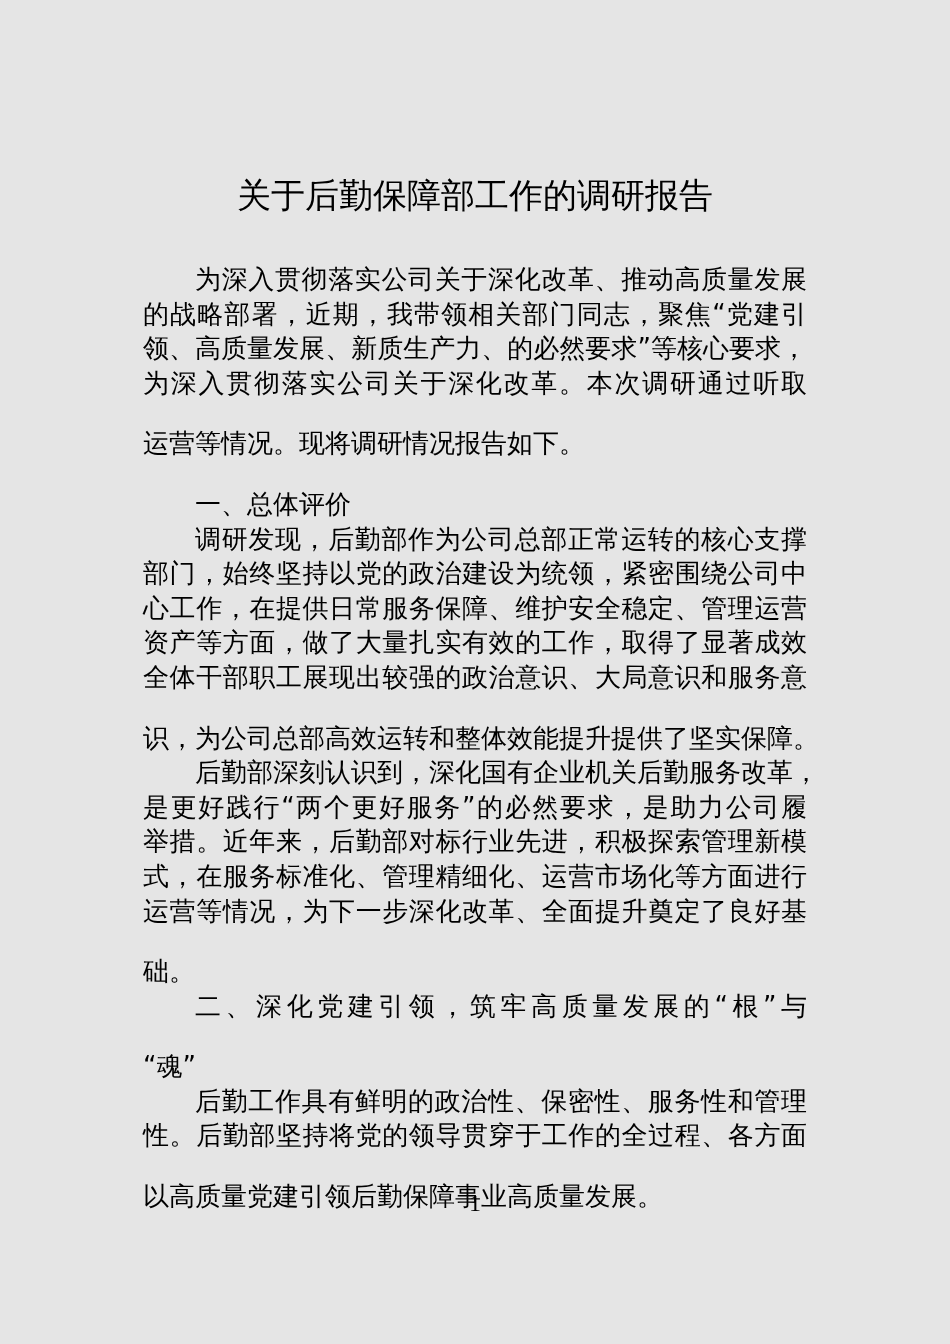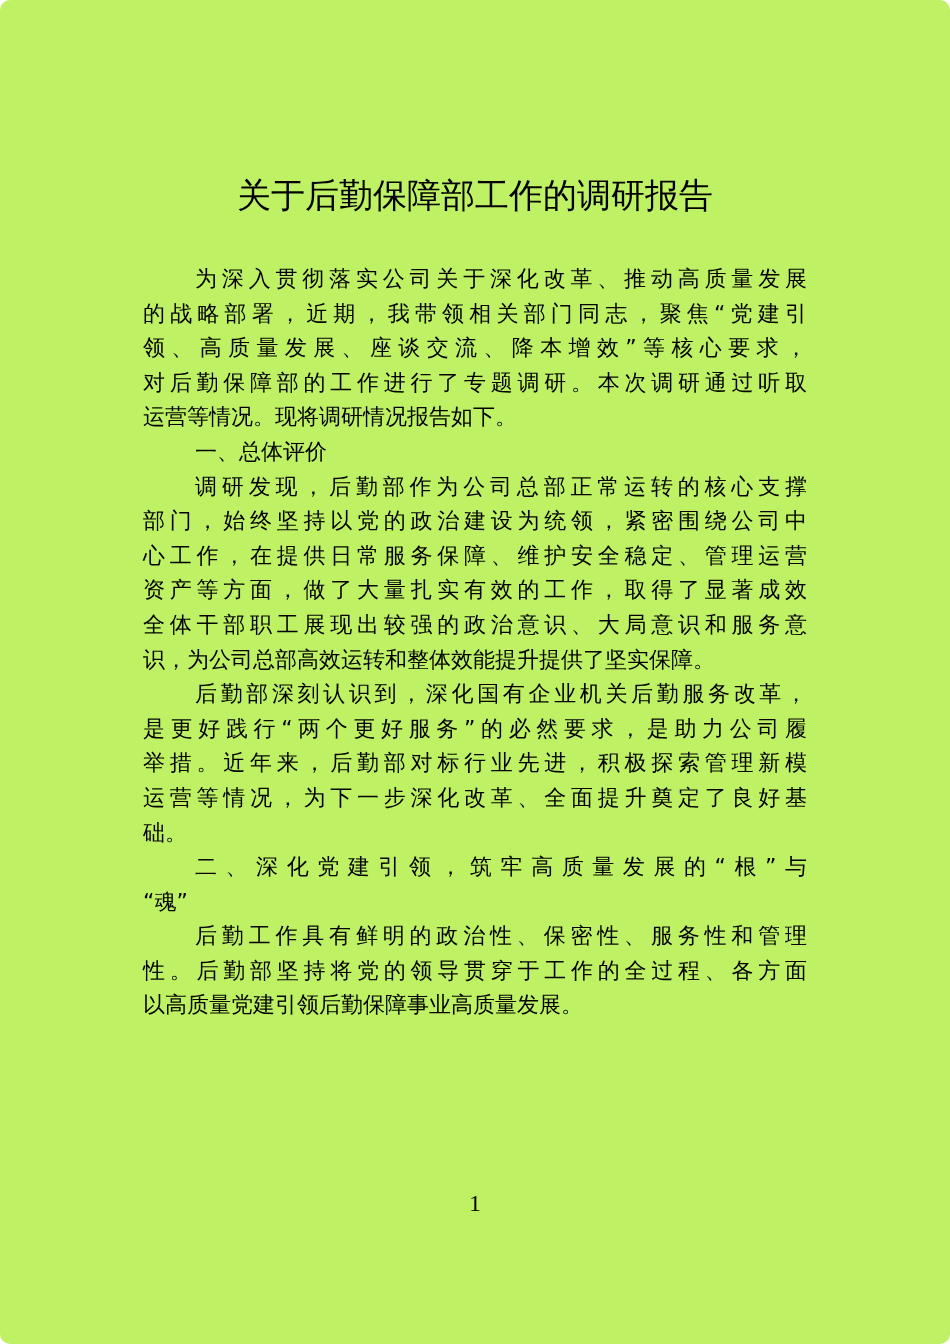--- a/index.html
+++ b/index.html
@@ -1,50 +1,51 @@
 <!DOCTYPE html>
 <html><head>
 <meta charset="utf-8">
 <style>
   html, body { margin: 0; padding: 0; background: #ffffff; }
   body { width: 950px; height: 1344px; position: relative; overflow: hidden;
          font-family: "DejaVu Sans", "Liberation Sans", sans-serif; color: #000; }
-  .page { position: absolute; left: 0; top: 0; width: 950px; height: 1344px; background: #bef264; border-radius: 10px; }
+  .page { position: absolute; left: 0; top: 0; width: 950px; height: 1344px; background: #e5e5e5; }
   .title { position: absolute; left: 0; width: 950px; top: 172px; text-align: center;
            font-size: 34px; line-height: 46px; letter-spacing: 0px; }
   .body { position: absolute; left: 143px; top: 262px; width: 664px; }
-  .line { height: 34.6px; line-height: 34.6px; font-size: 22px; white-space: nowrap;
+  .line { height: 34.6px; line-height: 34.6px; font-size: 26px; white-space: nowrap;
           overflow: visible; text-align: justify; text-align-last: justify; }
-  .line.last { text-align-last: left; }
+  .line.last { text-align-last: left; margin-top: 26px; }
   .line.indent { padding-left: 52px; }
   .pageno { position: absolute; left: 0; width: 950px; top: 1188px; text-align: center;
             font-family: "Liberation Serif", "DejaVu Serif", serif; font-size: 24px; line-height: 30px; }
 </style>
 </head>
 <body>
 
 <div class="page">
   <div class="title">关于后勤保障部工作的调研报告</div>
 
   <div class="body" id="doc-body">
       <div class="line indent">为深入贯彻落实公司关于深化改革、推动高质量发展</div>
       <div class="line">的战略部署，近期，我带领相关部门同志，聚焦“党建引</div>
-      <div class="line">领、高质量发展、座谈交流、降本增效”等核心要求，</div>
-      <div class="line">对后勤保障部的工作进行了专题调研。本次调研通过听取</div>
+      <div class="line">领、高质量发展、新质生产力、的必然要求”等核心要求，</div>
+      <div class="line">为深入贯彻落实公司关于深化改革。本次调研通过听取</div>
       <div class="line last">运营等情况。现将调研情况报告如下。</div>
       <div class="line indent last">一、总体评价</div>
       <div class="line indent">调研发现，后勤部作为公司总部正常运转的核心支撑</div>
       <div class="line">部门，始终坚持以党的政治建设为统领，紧密围绕公司中</div>
       <div class="line">心工作，在提供日常服务保障、维护安全稳定、管理运营</div>
       <div class="line">资产等方面，做了大量扎实有效的工作，取得了显著成效</div>
       <div class="line">全体干部职工展现出较强的政治意识、大局意识和服务意</div>
       <div class="line last">识，为公司总部高效运转和整体效能提升提供了坚实保障。</div>
       <div class="line indent">后勤部深刻认识到，深化国有企业机关后勤服务改革，</div>
       <div class="line">是更好践行“两个更好服务”的必然要求，是助力公司履</div>
       <div class="line">举措。近年来，后勤部对标行业先进，积极探索管理新模</div>
+      <div class="line">式，在服务标准化、管理精细化、运营市场化等方面进行</div>
       <div class="line">运营等情况，为下一步深化改革、全面提升奠定了良好基</div>
       <div class="line last">础。</div>
       <div class="line indent">二、深化党建引领，筑牢高质量发展的“根”与</div>
       <div class="line last">“魂”</div>
       <div class="line indent">后勤工作具有鲜明的政治性、保密性、服务性和管理</div>
       <div class="line">性。后勤部坚持将党的领导贯穿于工作的全过程、各方面</div>
       <div class="line last">以高质量党建引领后勤保障事业高质量发展。</div>
     </div>
 
   <div class="pageno">1</div>

